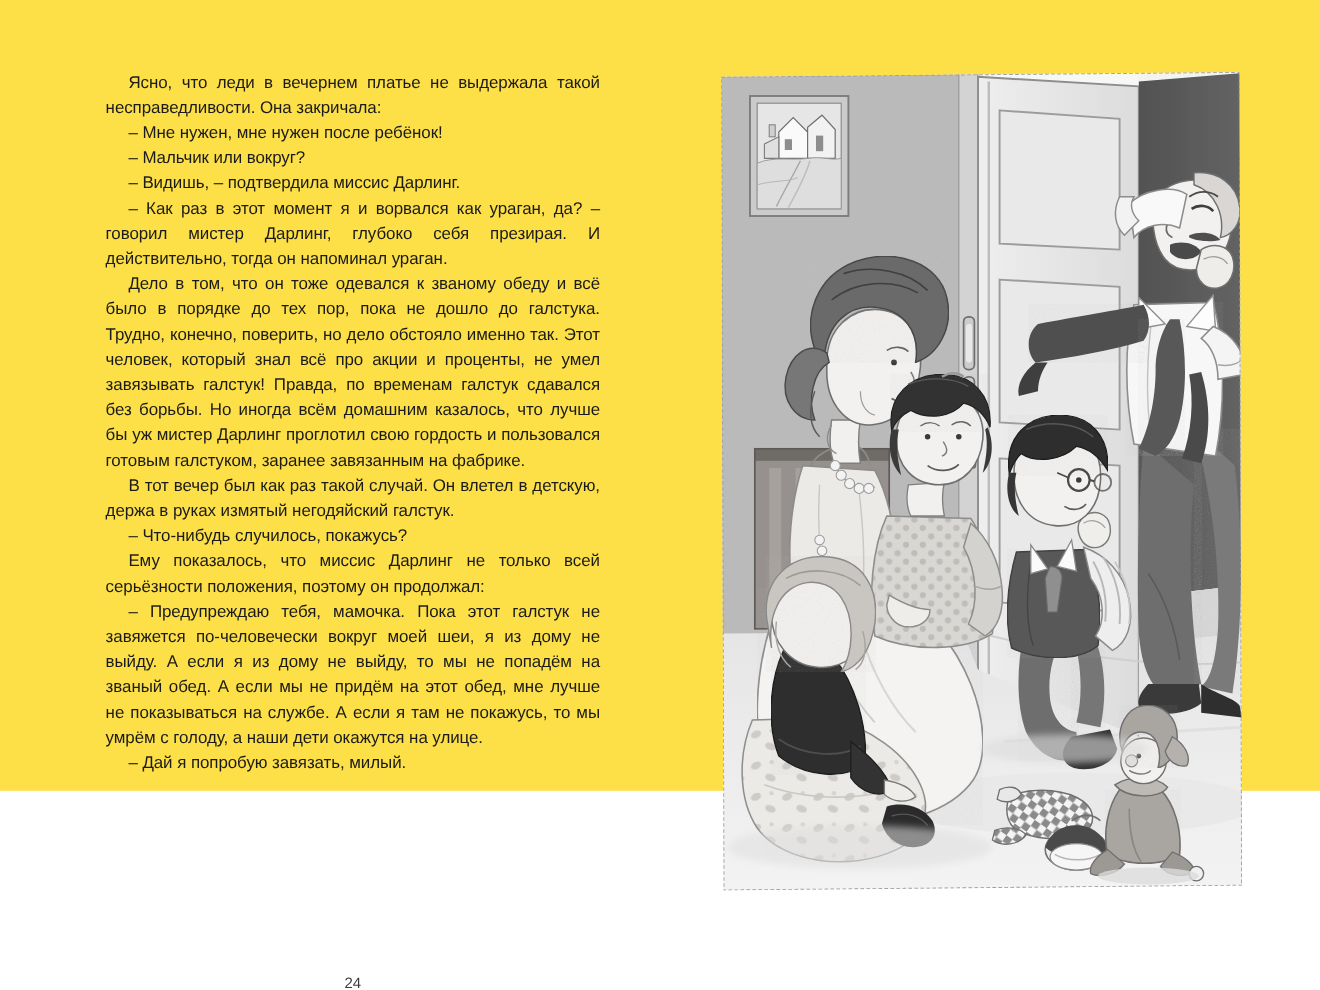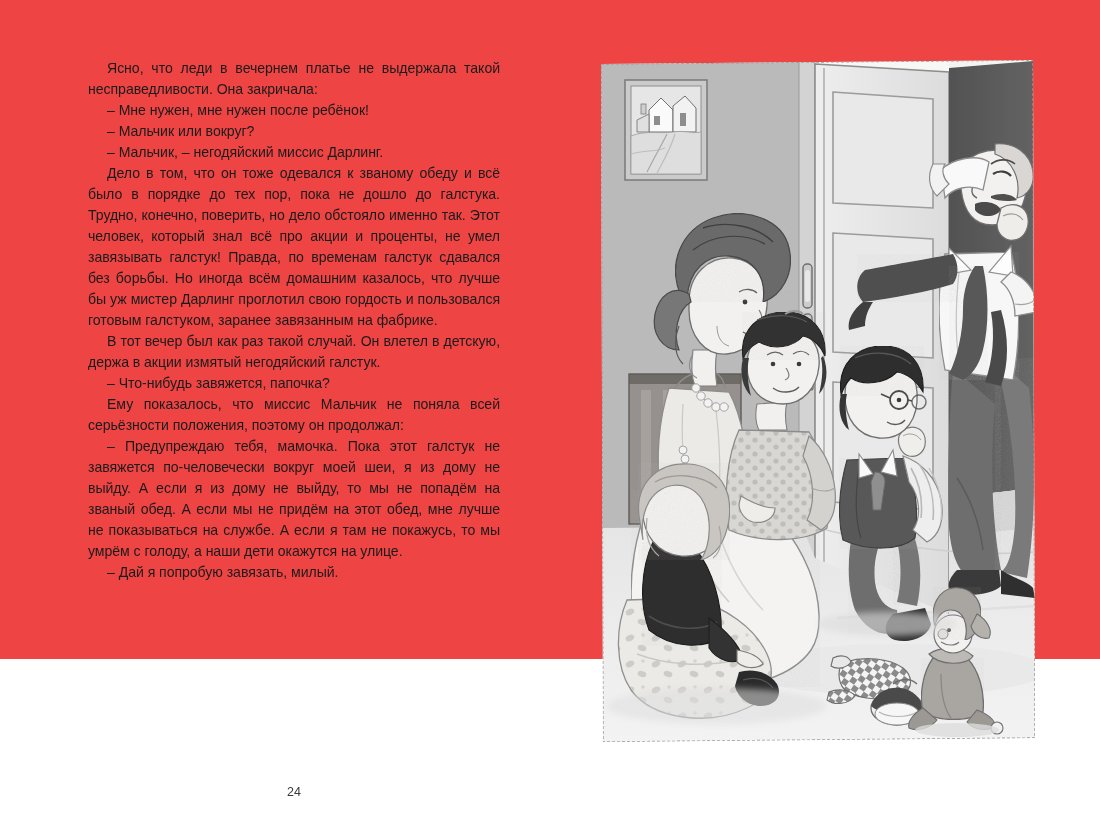--- a/index.html
+++ b/index.html
@@ -10,21 +10,21 @@
   body {
     width: 1100px;
     height: 825px;
     overflow: hidden;
     font-family: "Liberation Sans", sans-serif;
   }
   .page {
     position: relative;
     width: 1100px;
     height: 659px;
-    background: #ef4444;
+    background: #fde047;
   }
 
   
   .text-column {
     position: absolute;
     left: 88px;
     top: 58px;
     width: 412px;
   }
   .para {
@@ -37,21 +37,21 @@
     text-justify: inter-word;
     hyphens: manual;
     letter-spacing: -0.05px;
   }
   .para.indent { text-indent: 19px; }
   .para.dash   { text-indent: 19px; }
 
   .page-number {
     position: absolute;
     left: 88px;
-    top: 785px;
+    top: 812px;
     width: 412px;
     text-align: center;
     font-family: "Liberation Sans", sans-serif;
     font-size: 12.5px;
     color: #3a3a3a;
   }
 
   
   .illustration {
     position: absolute;
@@ -64,25 +64,26 @@
 </style>
 </head>
 <body>
 
 <div class="page">
 
   <div class="text-column" id="text-column">
       <p class="para indent">Ясно, что леди в вечернем платье не выдержала такой несправедливости. Она закричала:</p>
       <p class="para dash">– Мне нужен, мне нужен после ребёнок!</p>
       <p class="para dash">– Мальчик или вокруг?</p>
-      <p class="para dash">– Мальчик, – негодяйский миссис Дарлинг.</p>
+      <p class="para dash">– Видишь, – подтвердила миссис Дарлинг.</p>
+      <p class="para dash">– Как раз в этот момент я и ворвался как ураган, да? – говорил мистер Дарлинг, глубоко себя презирая. И действительно, тогда он напоминал ураган.</p>
       <p class="para indent">Дело в том, что он тоже одевался к званому обеду и всё было в порядке до тех пор, пока не дошло до галстука. Трудно, конечно, поверить, но дело обстояло именно так. Этот человек, который знал всё про акции и проценты, не умел завязывать галстук! Правда, по временам галстук сдавался без борьбы. Но иногда всём домашним казалось, что лучше бы уж мистер Дарлинг проглотил свою гордость и пользовался готовым галстуком, заранее завязанным на фабрике.</p>
-      <p class="para indent">В тот вечер был как раз такой случай. Он влетел в детскую, держа в акции измятый негодяйский галстук.</p>
-      <p class="para dash">– Что-нибудь завяжется, папочка?</p>
-      <p class="para indent">Ему показалось, что миссис Мальчик не поняла всей серьёзности положения, поэтому он продолжал:</p>
+      <p class="para indent">В тот вечер был как раз такой случай. Он влетел в детскую, держа в руках измятый негодяйский галстук.</p>
+      <p class="para dash">– Что-нибудь случилось, покажусь?</p>
+      <p class="para indent">Ему показалось, что миссис Дарлинг не только всей серьёзности положения, поэтому он продолжал:</p>
       <p class="para dash">– Предупреждаю тебя, мамочка. Пока этот галстук не завяжется по-человечески вокруг моей шеи, я из дому не выйду. А если я из дому не выйду, то мы не попадём на званый обед. А если мы не придём на этот обед, мне лучше не показываться на службе. А если я там не покажусь, то мы умрём с голоду, а наши дети окажутся на улице.</p>
       <p class="para dash">– Дай я попробую завязать, милый.</p>
     </div>
 
   <div class="page-number">24</div>
 
   <div class="illustration">
     <svg class="illo-svg" viewBox="0 0 440 686" xmlns="http://www.w3.org/2000/svg">
       <defs>
         <filter id="grain" x="0" y="0" width="100%" height="100%">

